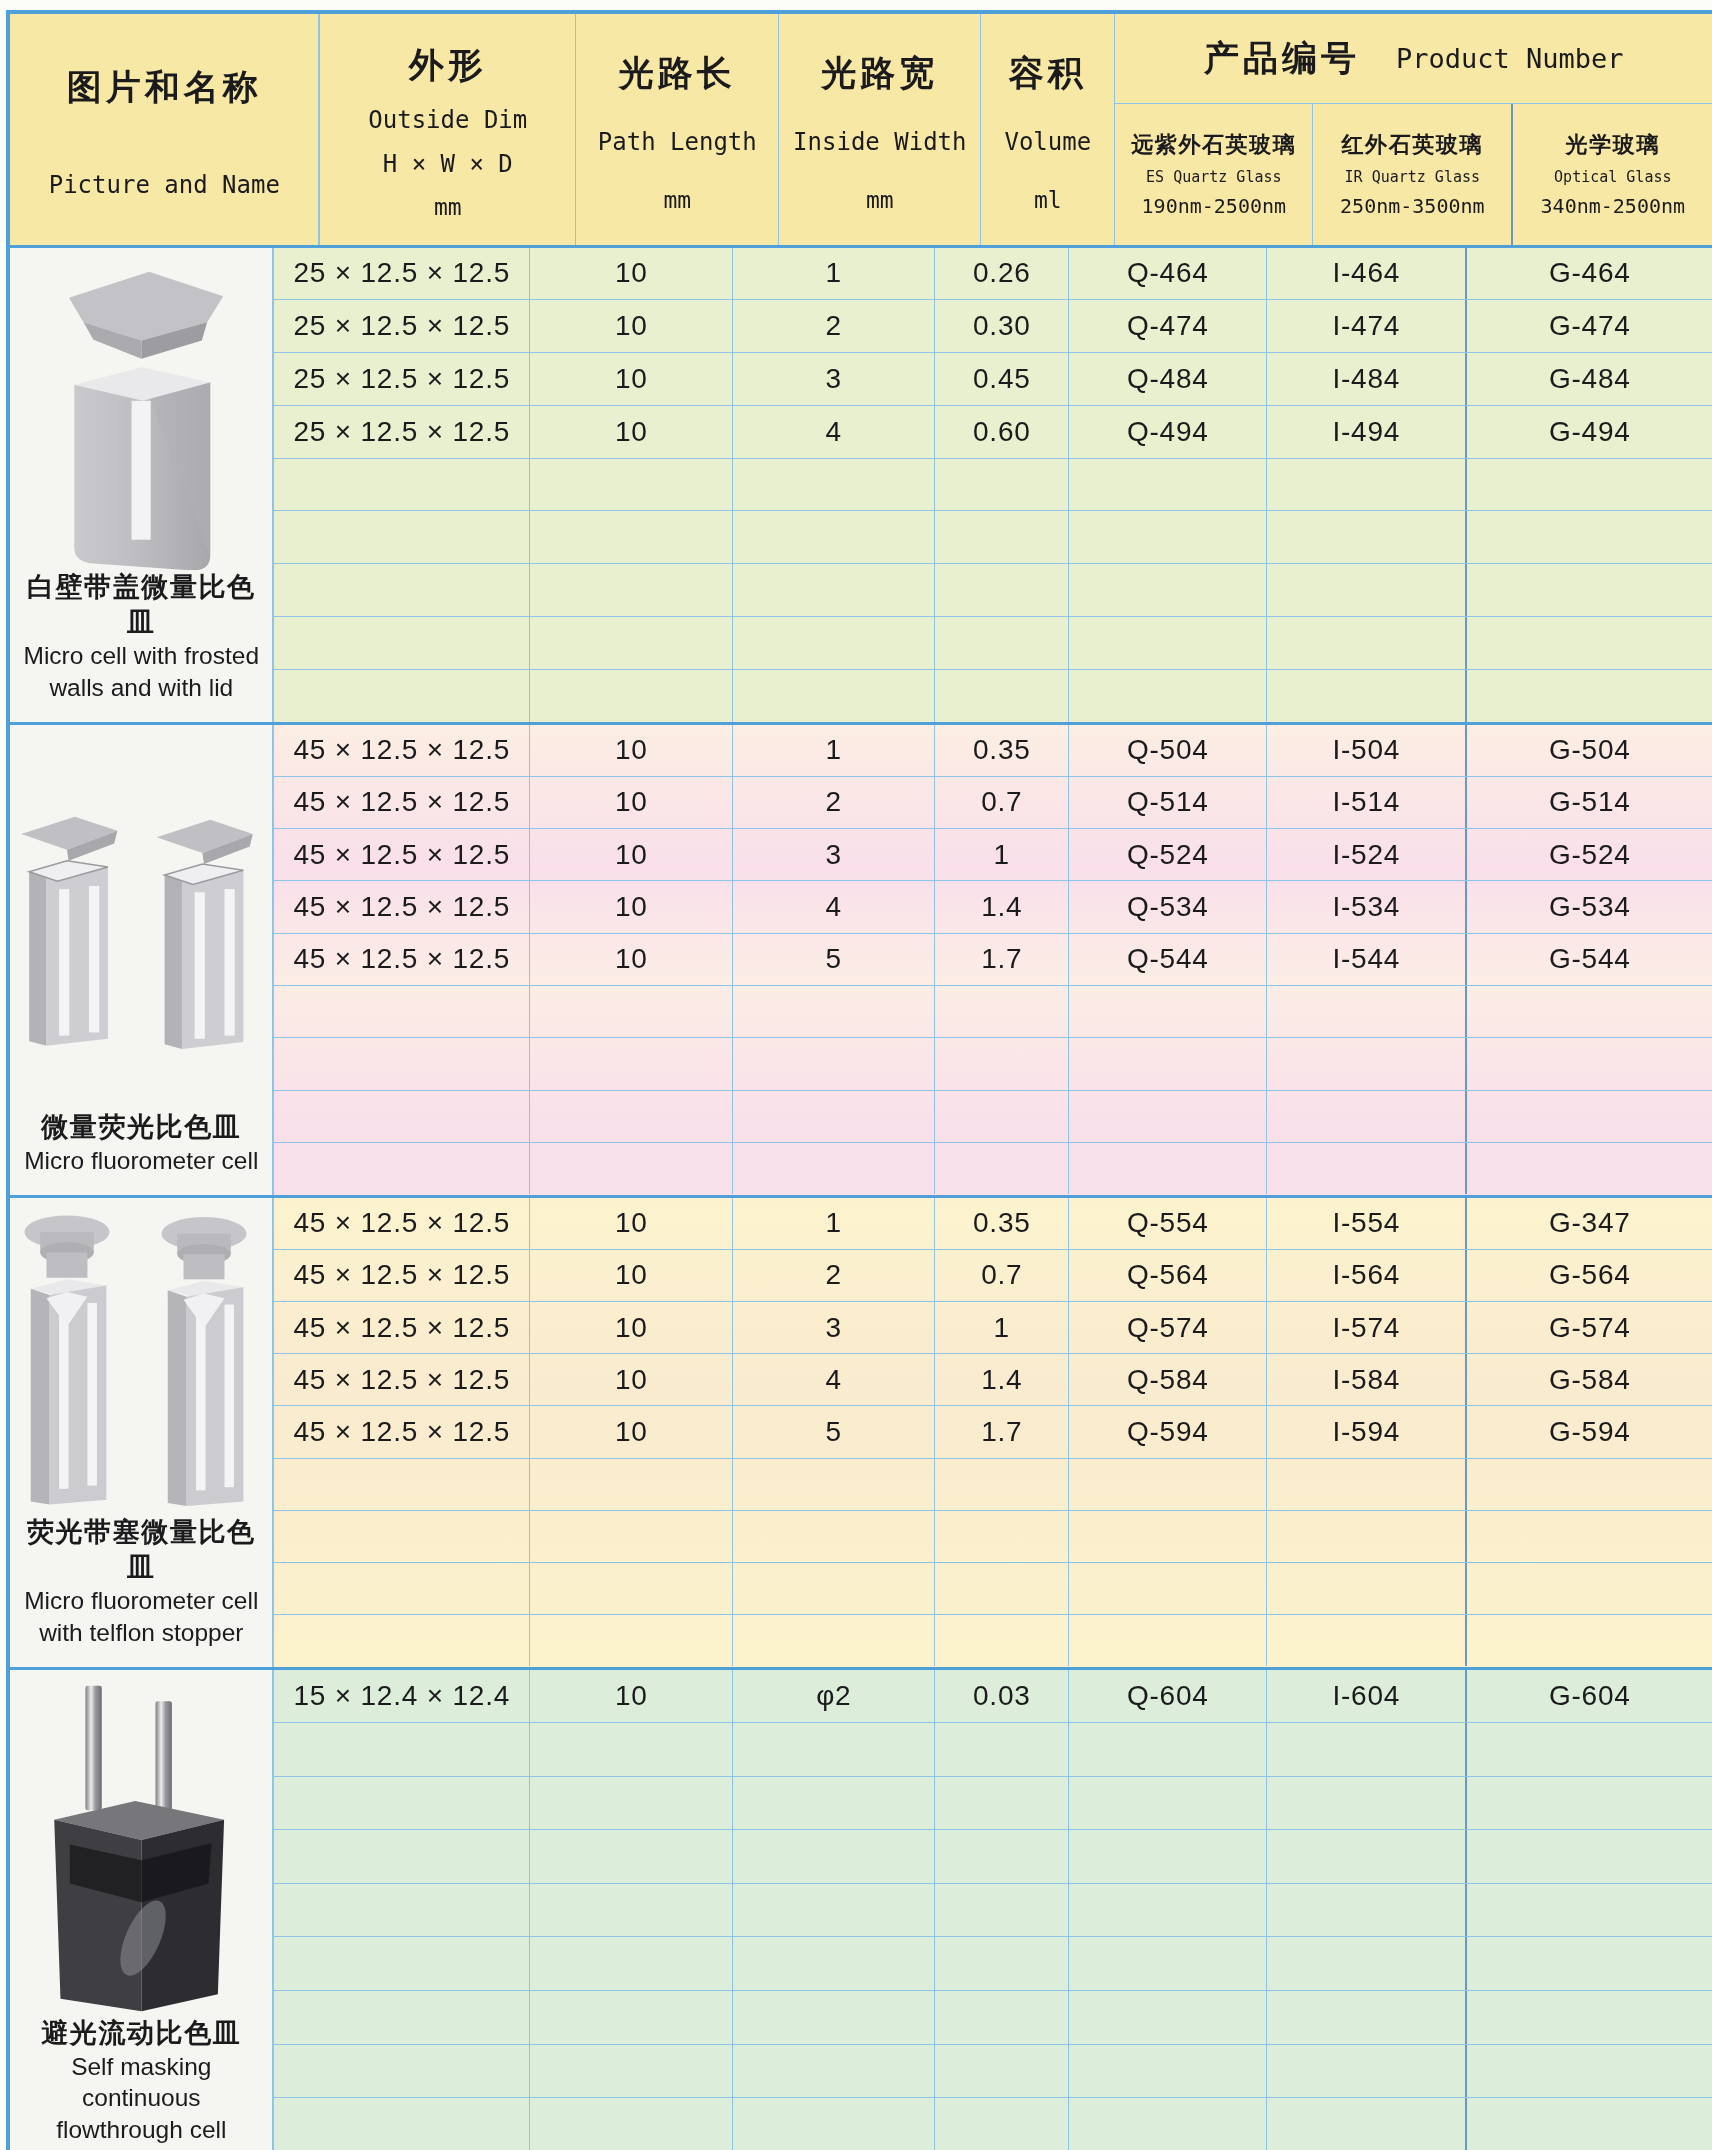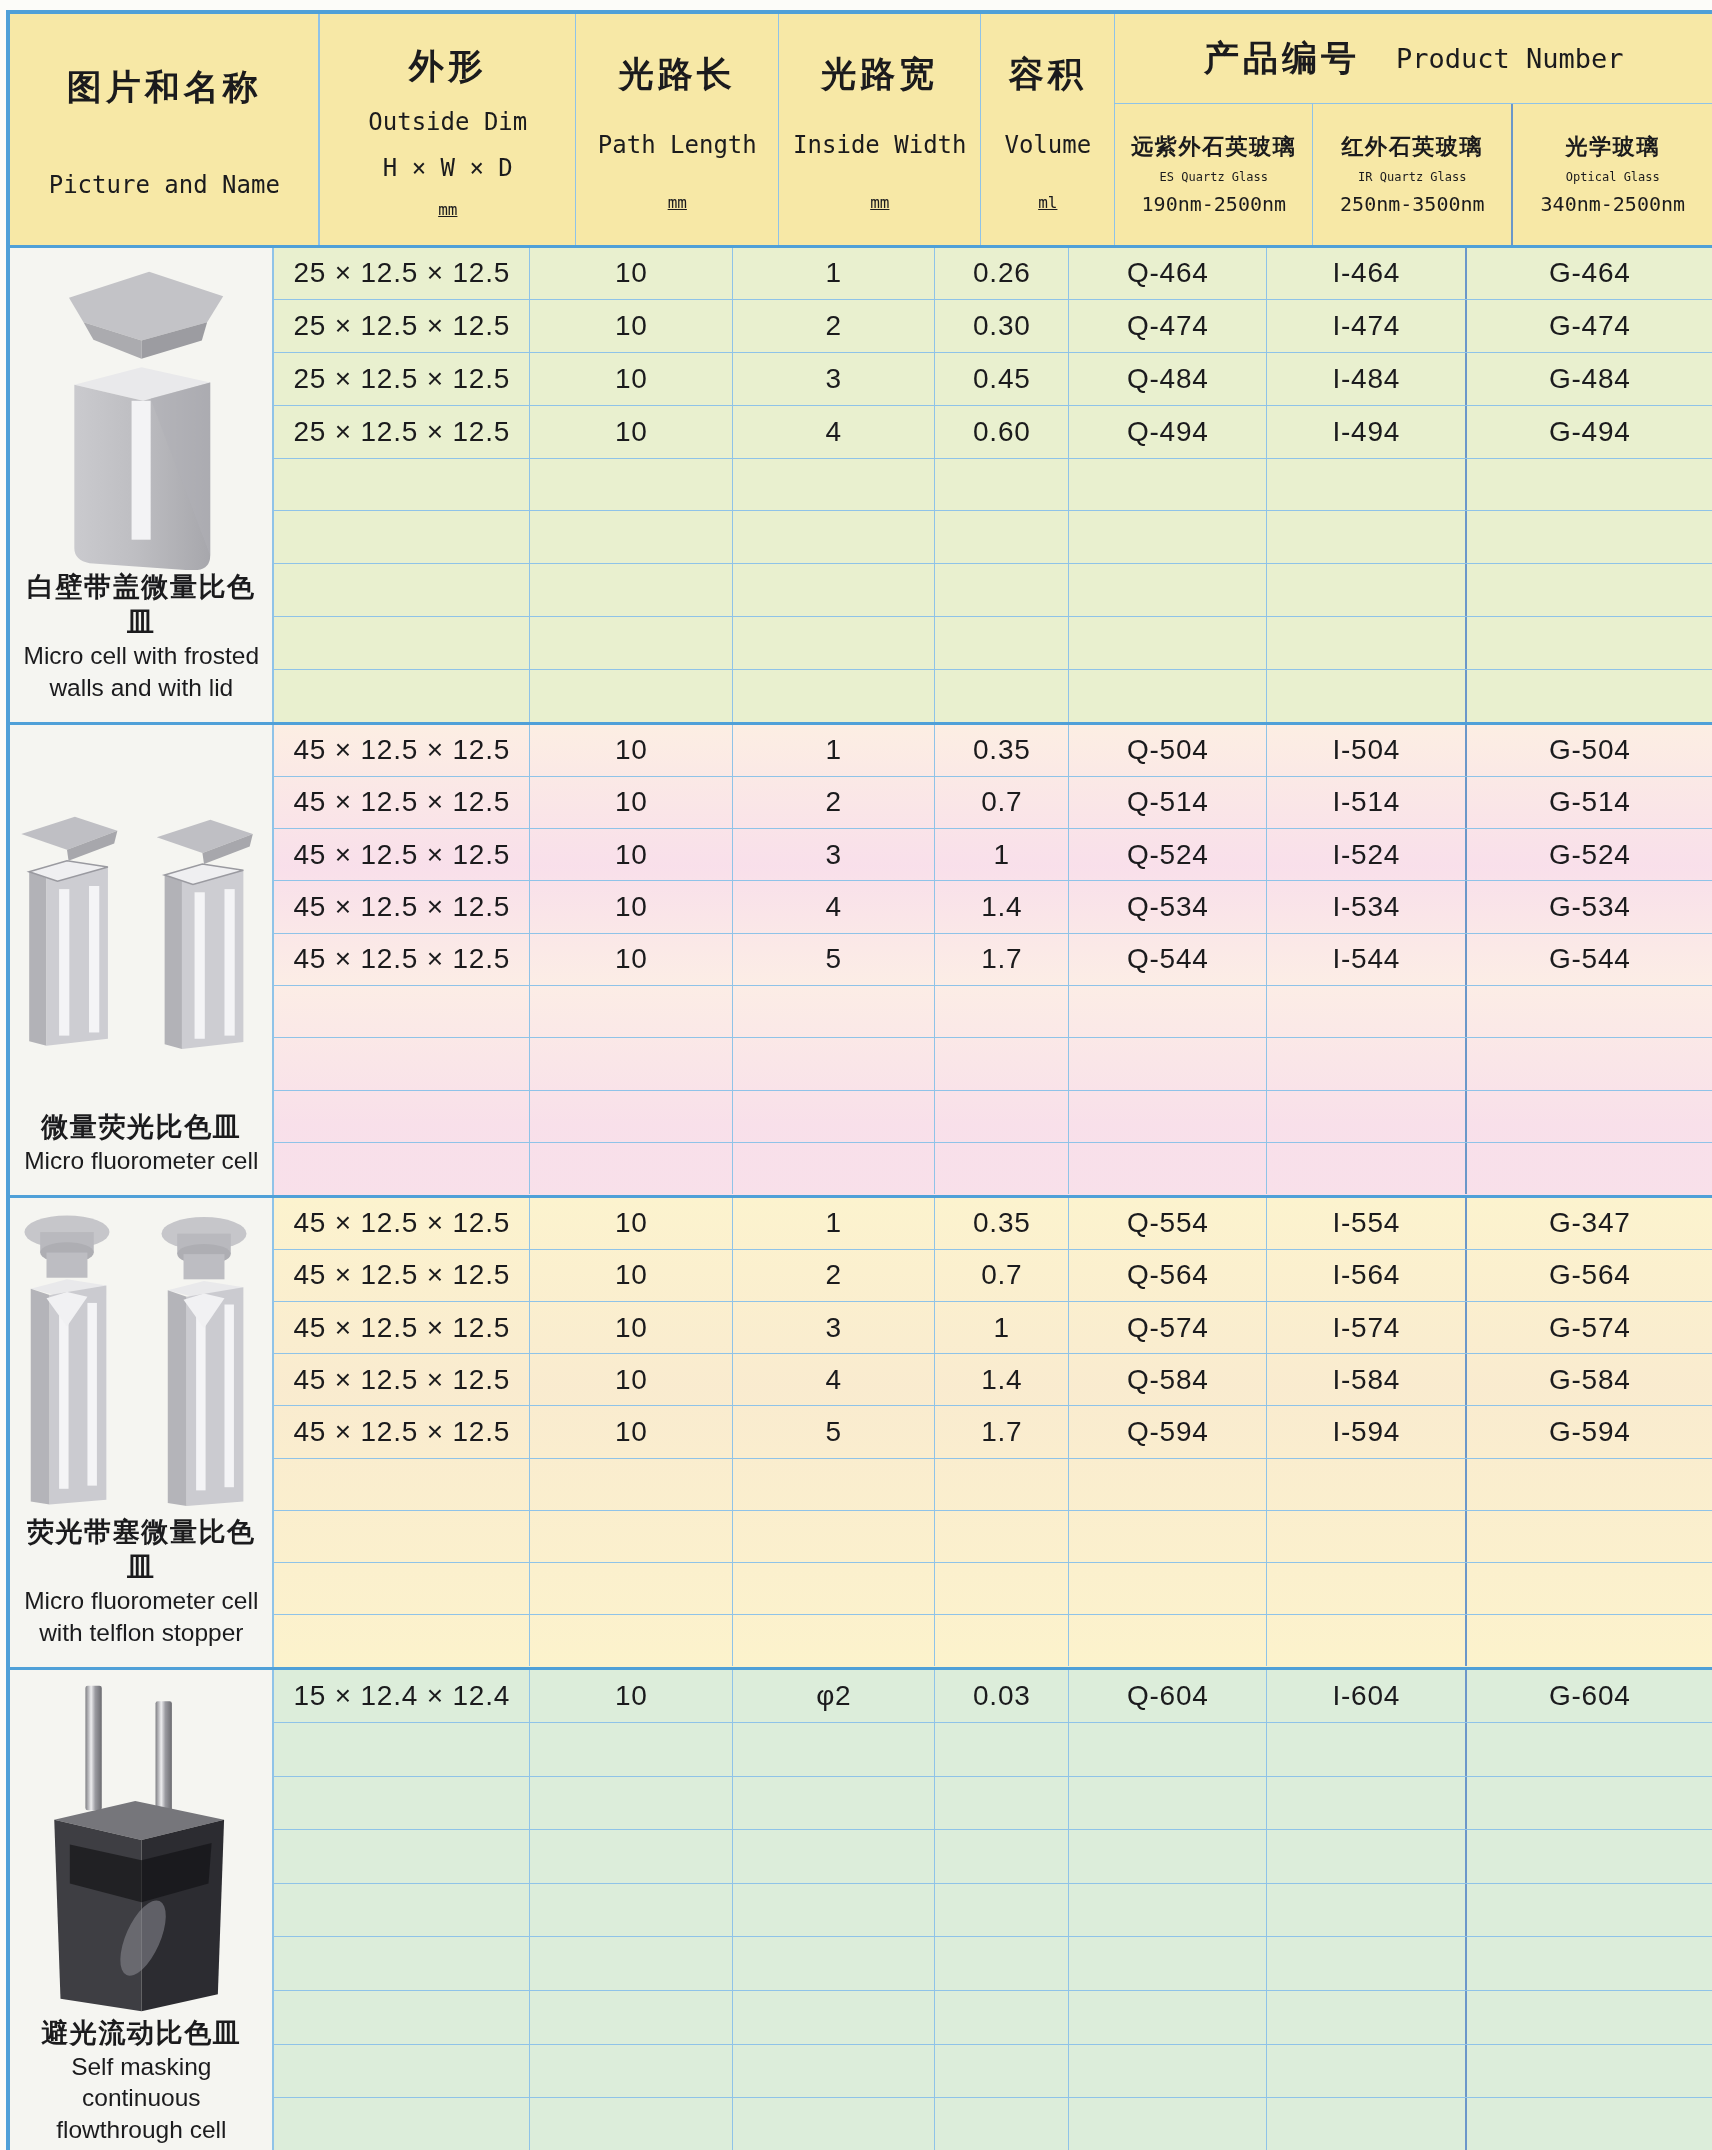--- a/index.html
+++ b/index.html
@@ -35,21 +35,21 @@
     padding: 20.5px 3.2px 16px 3.2px;
     text-align: center;
   }
   .hc0 { width: 310px; border-right-width: 2.4px; }
   .hc1 { width: 256px; }
   .hc2 { width: 203px; }
   .hc3 { width: 202px; }
   .hc4 { width: 134px; }
   .hzh { font-size: 35px; font-weight: 600; letter-spacing: 4px; white-space: nowrap; }
   .hen { font-size: 24px; white-space: nowrap; }
-  .hunit { font-size: 16px; text-decoration: underline; }
+  .hunit { font-size: 23px; }
 
   .product-block {
     flex: 1; display: flex; flex-direction: column;
     background: var(--header-bg, #f7e8a6);
   }
   .product-merged {
     height: 90px; flex: none;
     border-bottom: 1.6px solid var(--grid-line, #8fc3e8);
     display: flex; align-items: center; justify-content: center; gap: 36px;
   }
@@ -58,21 +58,21 @@
   .product-subs { flex: 1; display: flex; }
   .sub-cell {
     display: flex; flex-direction: column; align-items: center; justify-content: center;
     gap: 8px; text-align: center;
     border-right: 1.6px solid var(--grid-line, #8fc3e8);
   }
   .sub0 { width: 198px; }
   .sub1 { width: 200px; border-right: 2.4px solid var(--grid-line-strong, #6b97c9); }
   .sub2 { flex: 1; border-right: none; }
   .sub-zh { font-size: 22px; font-weight: 600; letter-spacing: 1.6px; }
-  .sub-en { font-size: 12px; text-align: center; }
+  .sub-en { font-size: 15px; text-align: center; }
   .sub-range { font-size: 20px; }
 
   
   .sections { flex: 1; display: flex; flex-direction: column; }
   .section { display: flex; }
   .s0 { height: 474px; }
   .s1 { height: 473px; border-top: 3.2px solid var(--border, #4fa0d8); }
   .s2 { height: 472px; border-top: 3.2px solid var(--border, #4fa0d8); }
   .s3 { flex: 1; border-top: 3.2px solid var(--border, #4fa0d8); }
 

